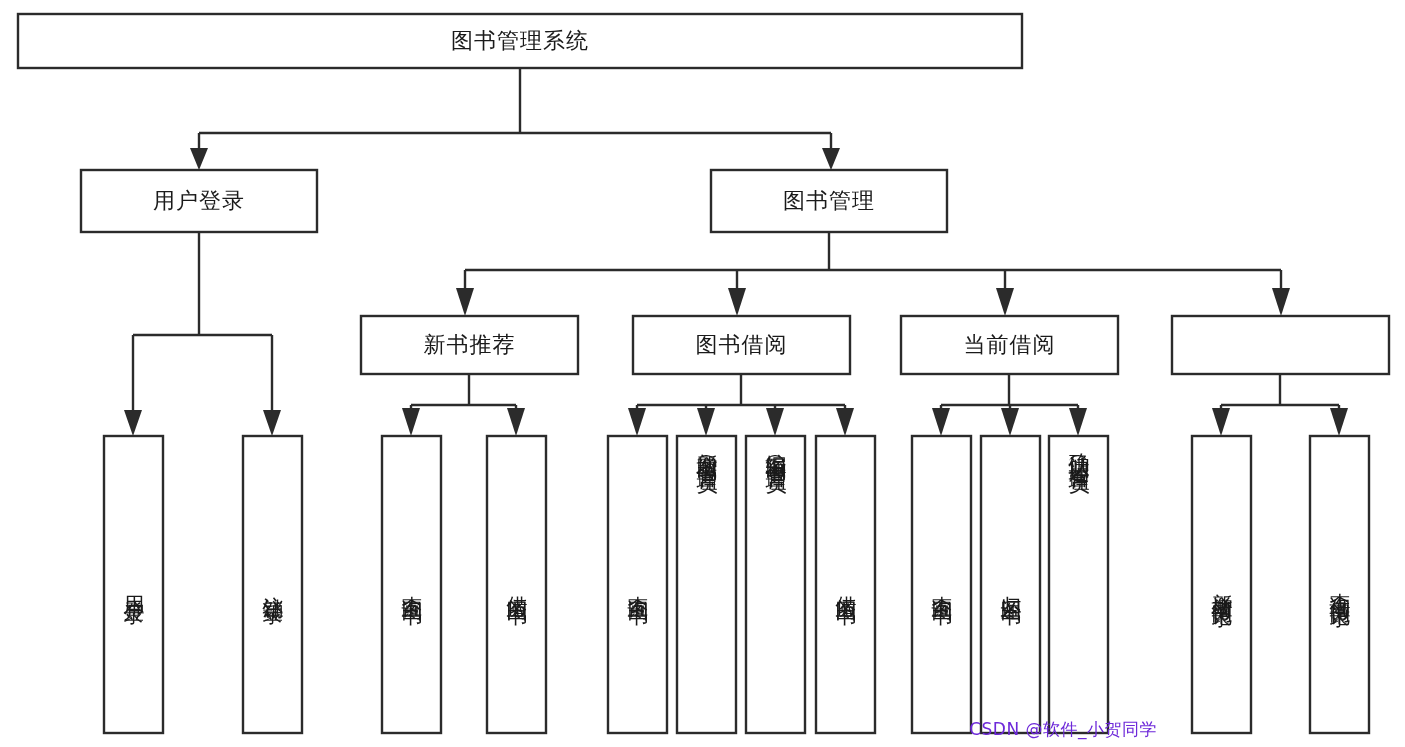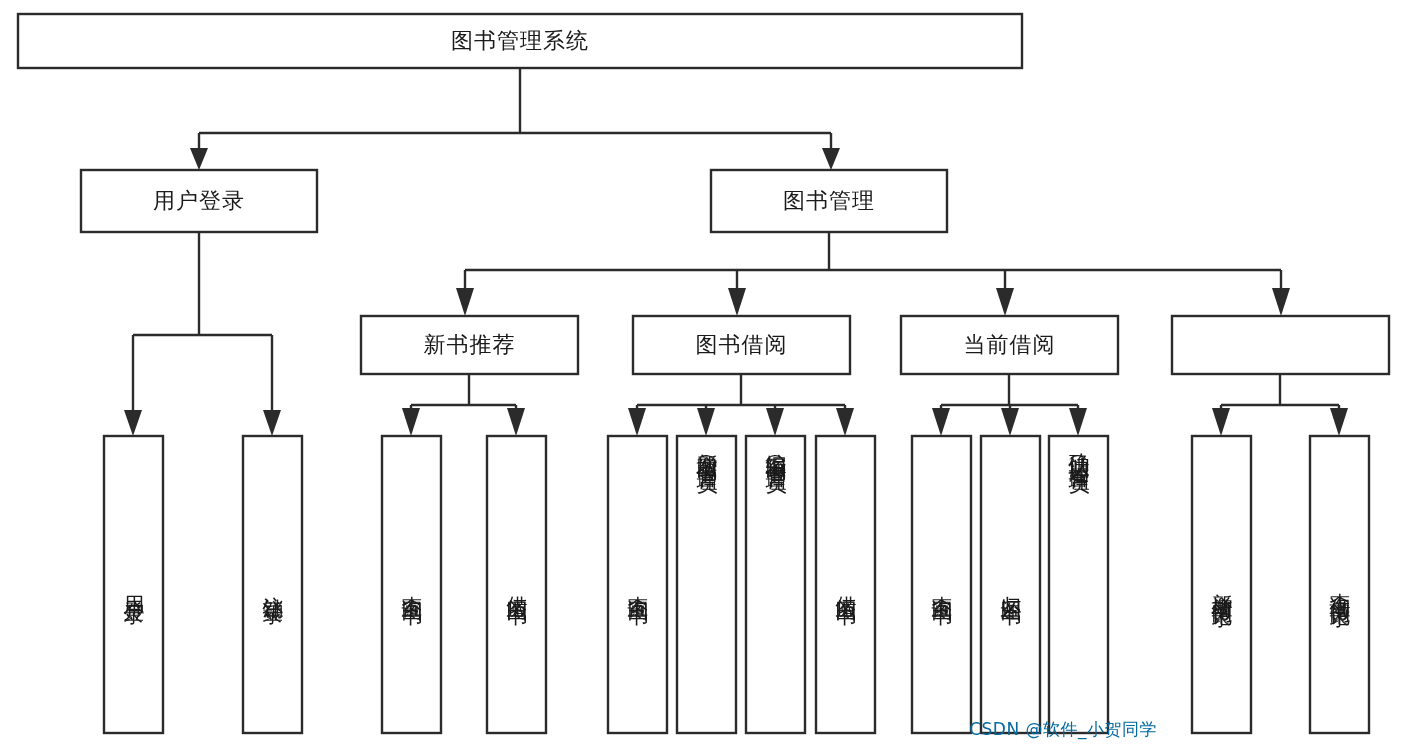--- a/index.html
+++ b/index.html
@@ -72,21 +72,21 @@
     color: #1a1a1a;
     letter-spacing: 1px;
     white-space: nowrap;
   }
   #watermark {
     position: absolute;
     right: 8px;
     bottom: 6px;
     font-family: "DejaVu Sans", "Liberation Sans", sans-serif;
     font-size: 17px;
-    color: #0369a1;
+    color: #6d28d9;
     white-space: nowrap;
     letter-spacing: 0.5px;
   }
 </style>
 </head>
 <body>
 
 <div id="diagram-root">
 
   <svg id="tree-svg" viewBox="0 0 1405 747">

